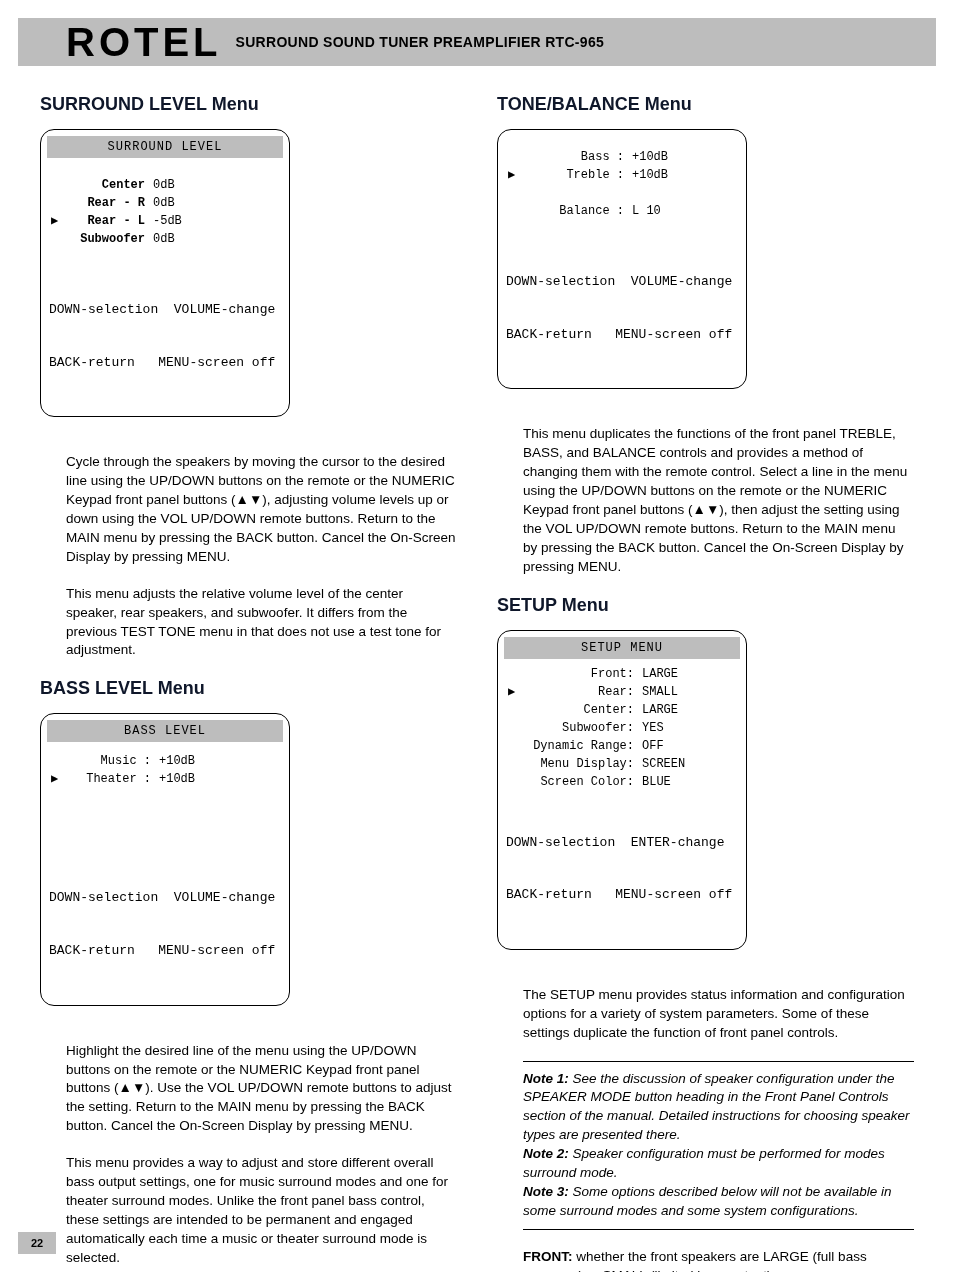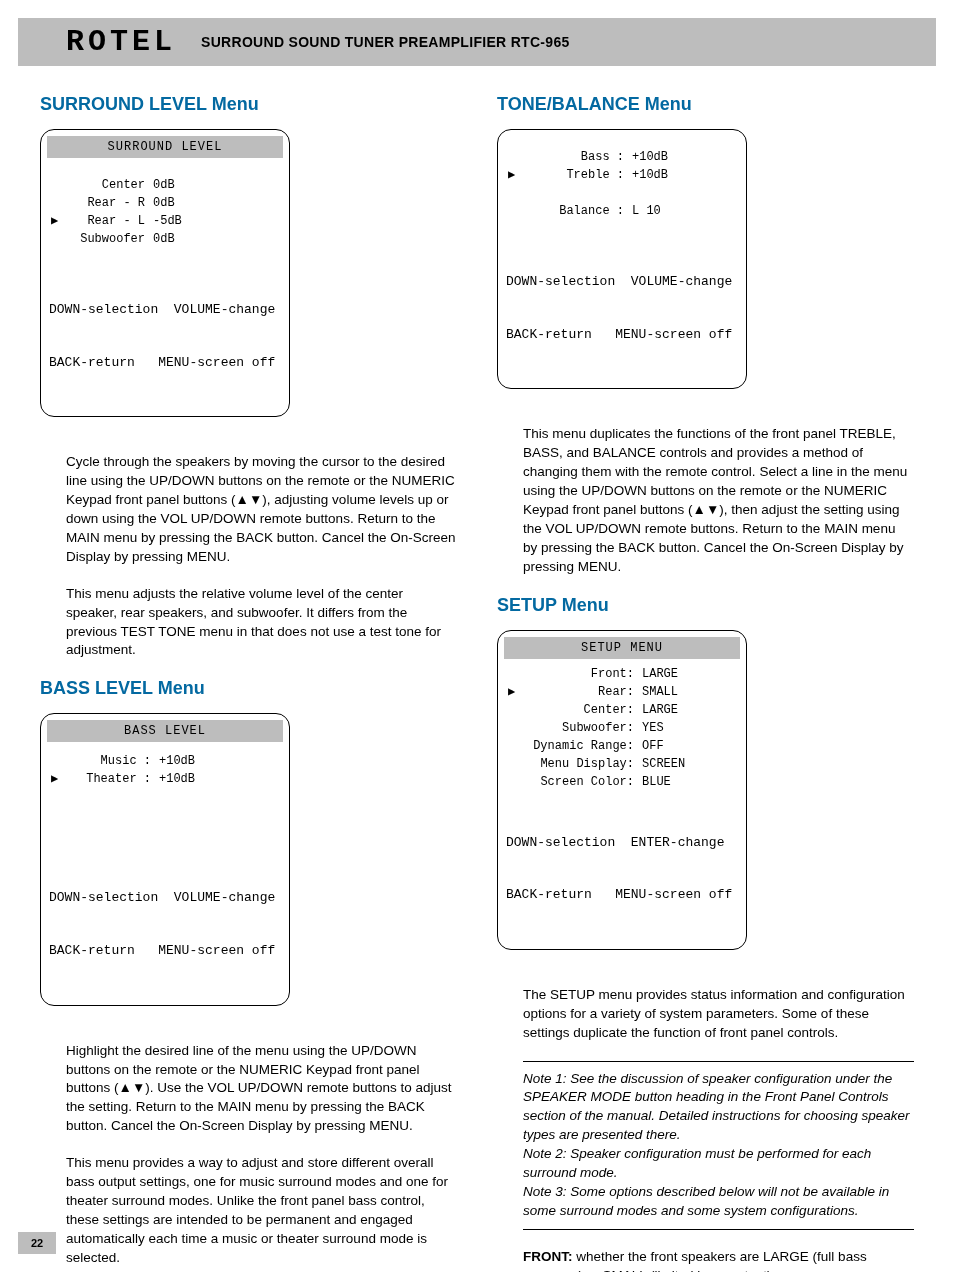--- a/index.html
+++ b/index.html
@@ -13,40 +13,40 @@
   }
   .header-bar {
     background: #bdbdbd;
     height: 48px;
     margin: 18px 18px 0 18px;
     display: flex;
     align-items: center;
     padding-left: 48px;
   }
   .brand {
-    font-family: Liberation Mono, monospace;
+    font-family: Liberation Sans, sans-serif;
     font-weight: 900;
-    font-size: 30px;
+    font-size: 40px;
     letter-spacing: 4px;
     color: #000;
-    margin-right: 25px;
+    margin-right: 14px;
   }
   .product-title {
     font-size: 14px;
     font-weight: bold;
     letter-spacing: 0.3px;
   }
   .content {
     display: flex;
     padding: 28px 40px 0 40px;
     gap: 40px;
   }
   .col { flex: 1; }
   h2.section {
-    color: #0369a1;
+    color: #0f172a;
     font-size: 18px;
     font-weight: bold;
     margin: 0 0 14px 0;
   }
   .menu-box {
     border: 1px solid #000;
     border-radius: 14px;
     width: 250px;
     padding: 0 0 8px 0;
     font-family: "Courier New", monospace;
@@ -86,42 +86,42 @@
   }
   .notes-block {
     border-top: 1px solid #000;
     border-bottom: 1px solid #000;
     margin: 12px 0 18px 26px;
     padding: 8px 0;
     font-size: 13.5px;
     line-height: 1.4;
     font-style: italic;
   }
-  .notes-block .nb { font-weight: normal; font-style: italic; }
+  .notes-block .nb { font-weight: bold; font-style: italic; }
   .defs {
     margin-left: 26px;
     font-size: 13.5px;
     line-height: 1.4;
   }
   .defs .db { font-weight: bold; }
   .page-num-box {
     position: absolute;
     left: 18px;
     bottom: 18px;
     background: #bdbdbd;
     height: 22px;
     width: 38px;
     display: flex;
     align-items: center;
     justify-content: center;
     font-size: 11px;
     font-weight: bold;
     text-align: right;
   }
-  .group-surround .menu-row .label { width: 78px; }
+  .group-surround .menu-row .label { width: 78px; font-weight: bold; }
   .group-bass .menu-row .label { width: 84px; }
   .group-tone .menu-row .label { width: 100px; }
   .group-setup .menu-row .label { width: 110px; }
   .group-setup .menu-body { padding-top: 6px; padding-bottom: 2px; }
   .spacer { height: 8px; }
 </style>
 </head>
 <body>
 
 <div class="header-bar">
@@ -213,21 +213,21 @@
       <div class="menu-hints">
         <div>DOWN-selection  ENTER-change</div>
         <div>BACK-return   MENU-screen off</div>
       </div>
     </div>
 
     <p class="body-text">The SETUP menu provides status information and configuration options for a variety of system parameters. Some of these settings duplicate the function of front panel controls.</p>
 
     <div class="notes-block">
       <div><span class="nb">Note 1:</span><span> See the discussion of speaker configuration under the SPEAKER MODE button heading in the Front Panel Controls section of the manual. Detailed instructions for choosing speaker types are presented there.</span></div>
-      <div><span class="nb">Note 2:</span><span> Speaker configuration must be performed for each surround mode.</span></div>
+      <div><span class="nb">Note 2:</span><span> Speaker configuration must be performed for modes surround mode.</span></div>
       <div><span class="nb">Note 3:</span><span> Some options described below will not be available in some surround modes and some system configurations.</span></div>
     </div>
 
     <div class="defs">
       <div><span class="db">FRONT:</span><span> whether the front speakers are LARGE (full bass response) or SMALL (limited bass output)</span></div>
 
     </div>
 
   </div>
 </div>

